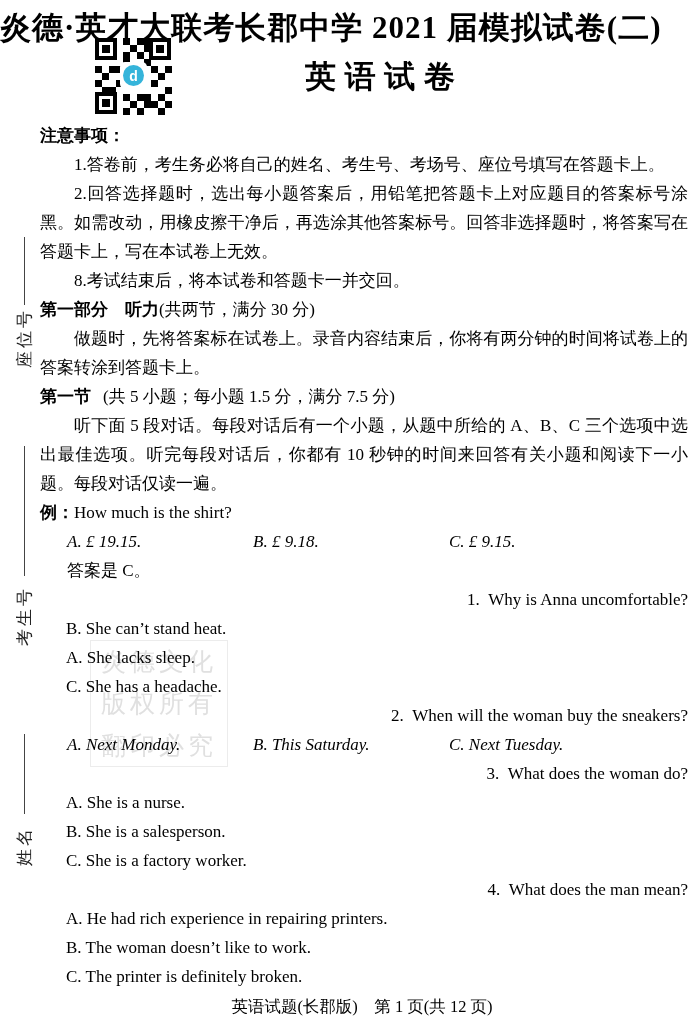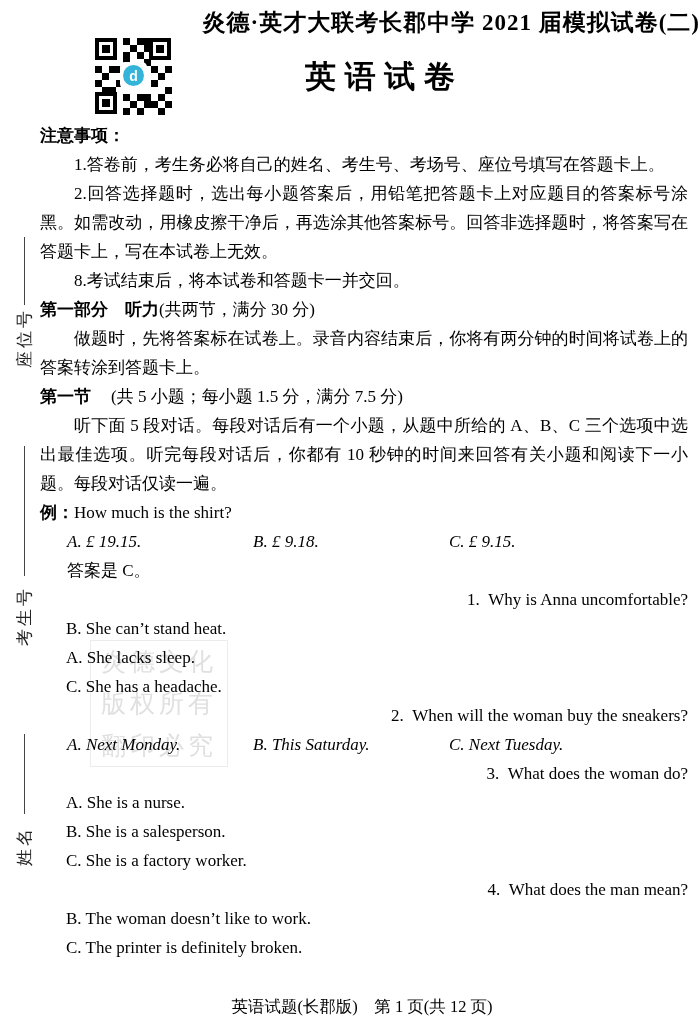--- a/index.html
+++ b/index.html
@@ -7,21 +7,21 @@
   body {
     width:700px; height:1034px; position:relative; overflow:hidden;
     font-family:"Liberation Serif","DejaVu Serif",serif;
     color:#000;
   }
   .page { position:absolute; inset:0; background:#fff; }
 
   
   .header-title {
     position:absolute; top:7px; left:0; width:100%;
-    text-align:right; font-size:23px; font-weight:700;
+    text-align:left; font-size:31px; font-weight:700;
     font-family:"Liberation Serif","DejaVu Serif",serif;
     letter-spacing:1px;
   }
   .paper-title {
     position:absolute; top:56px; left:30px; width:100%;
     text-align:center; font-size:31px; font-weight:700;
     font-family:"Liberation Sans","DejaVu Sans",sans-serif;
   }
 
   
@@ -82,21 +82,21 @@
   }
 
   
   .content {
     position:absolute; top:121px; left:40px; right:12px; z-index:1;
     font-size:17px; line-height:29px;
   }
   .content p { margin:0; }
   .hei { font-family:"Liberation Sans","DejaVu Sans",sans-serif; font-weight:700; }
   .indent { text-indent:2em; text-align:justify; }
-  .gap-left { margin-left:20px; }
+  .gap-left { margin-left:12px; }
   .en { font-family:"Liberation Serif","DejaVu Serif",serif; }
   .answer { padding-left:27px; }
   .opt-row { display:flex; padding-left:27px; line-height:29px;font-style:italic; }
   .opt-col:nth-child(1) { width:186px; }
   .opt-col:nth-child(2) { width:196px; }
   .q-head { padding-left:5px;text-align:right; }
   .opt-line { padding-left:26px; }
 
   
   .footer {
@@ -182,20 +182,21 @@
           </div>
         </div>
         <div>
           <p class="q-head en">3. What does the woman do?</p>
           <p class="opt-line en">A. She is a nurse.</p>
           <p class="opt-line en">B. She is a salesperson.</p>
           <p class="opt-line en">C. She is a factory worker.</p>
         </div>
         <div>
           <p class="q-head en">4. What does the man mean?</p>
+          <p class="opt-line en">A. He had rich experience in repairing printers.</p>
           <p class="opt-line en">B. The woman doesn’t like to work.</p>
           <p class="opt-line en">C. The printer is definitely broken.</p>
         </div>
       </div>
   </div>
 
   <div class="footer">英语试题(长郡版)　第 1 页(共 12 页)</div>
 </div>
 
 </body></html>

